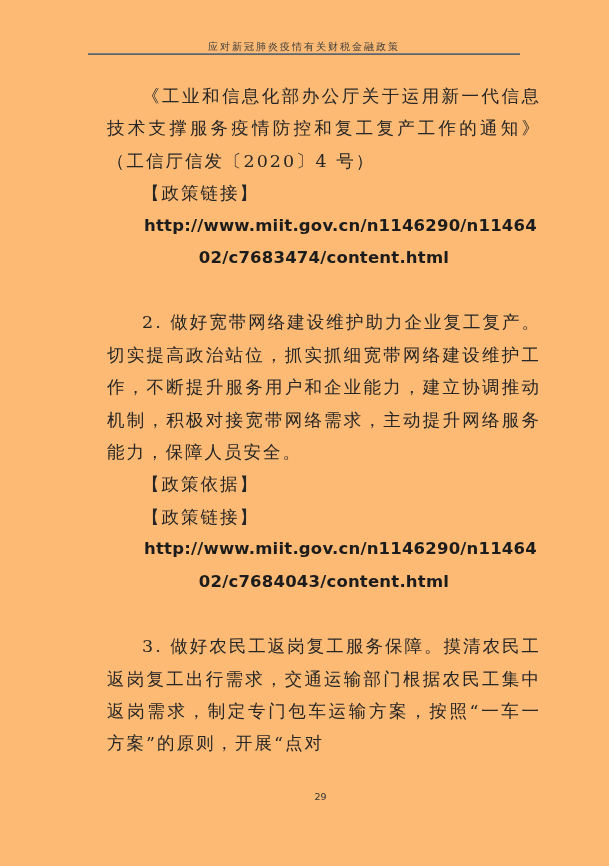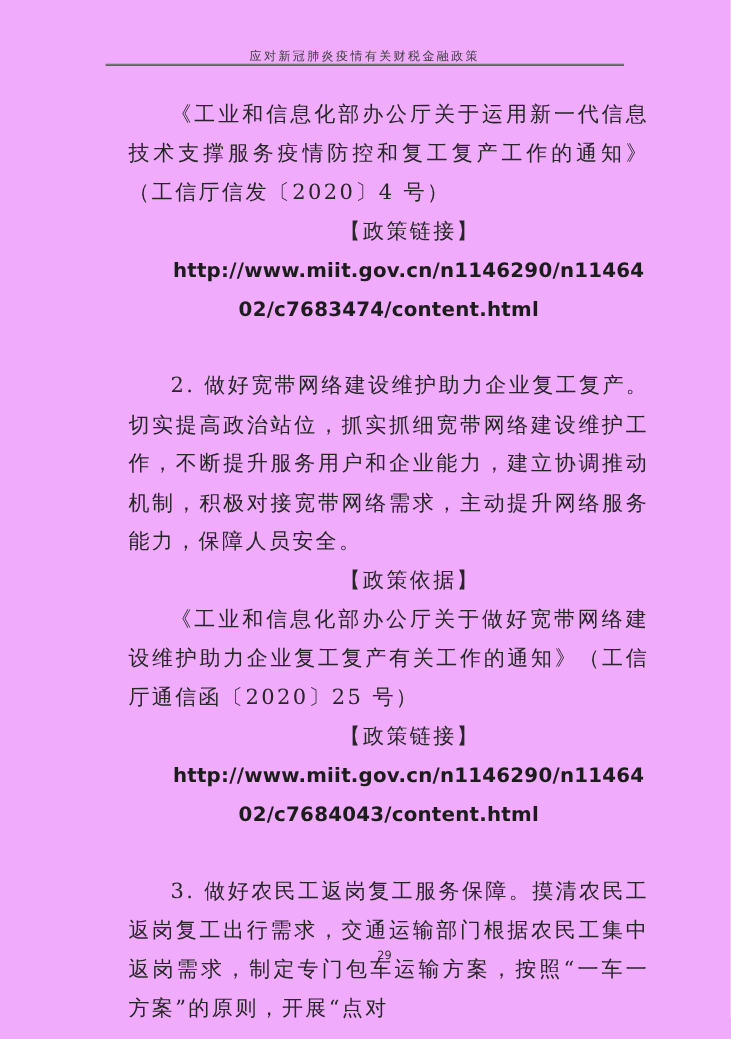--- a/index.html
+++ b/index.html
@@ -10,21 +10,21 @@
   body {
     width: 609px;
     height: 866px;
     position: relative;
     overflow: hidden;
     font-family: "DejaVu Serif", "Liberation Serif", serif;
   }
   .page {
     position: absolute;
     inset: 0;
-    background: #f0abfc;
+    background: #fdba74;
   }
   .running-header {
     position: absolute;
     top: 40px;
     left: 88px;
     width: 432px;
     text-align: center;
     font-size: 10px;
     color: #3c3c3c;
     letter-spacing: 2px;
@@ -50,21 +50,21 @@
     letter-spacing: 2px;
     margin-left: 19px;
   }
   .para {
     margin: 0;
     text-indent: 2em;
   }
   .label-para {
     margin: 0;
     text-indent: 2em;
-    text-align: center;
+    text-align: left;
     letter-spacing: 2px;
   }
   .url-para {
     margin: 0;
     text-indent: 2em;
     text-align: center;
     font-family: "DejaVu Sans", "Liberation Sans", sans-serif;
     font-weight: 600;
     font-size: 16.5px;
     letter-spacing: 0.2px;
@@ -101,21 +101,20 @@
     <p class="para">《工业和信息化部办公厅关于运用新一代信息技术支撑服务疫情防控和复工复产工作的通知》（工信厅信发〔2020〕4 号）</p>
 
     <p class="label-para">【政策链接】</p>
 
     <p class="url-para">http://www.miit.gov.cn/n1146290/n1146402/c7683474/content.html</p>
 
     <p class="para gap-before">2. 做好宽带网络建设维护助力企业复工复产。切实提高政治站位，抓实抓细宽带网络建设维护工作，不断提升服务用户和企业能力，建立协调推动机制，积极对接宽带网络需求，主动提升网络服务能力，保障人员安全。</p>
 
     <p class="label-para">【政策依据】</p>
 
-    <p class="para">《工业和信息化部办公厅关于做好宽带网络建设维护助力企业复工复产有关工作的通知》（工信厅通信函〔2020〕25 号）</p>
 
     <p class="label-para">【政策链接】</p>
 
     <p class="url-para">http://www.miit.gov.cn/n1146290/n1146402/c7684043/content.html</p>
 
     <p class="para gap-before">3. 做好农民工返岗复工服务保障。摸清农民工返岗复工出行需求，交通运输部门根据农民工集中返岗需求，制定专门包车运输方案，按照“一车一方案”的原则，开展“点对</p>
 
   </div>
 
   <div class="page-number">29</div>

